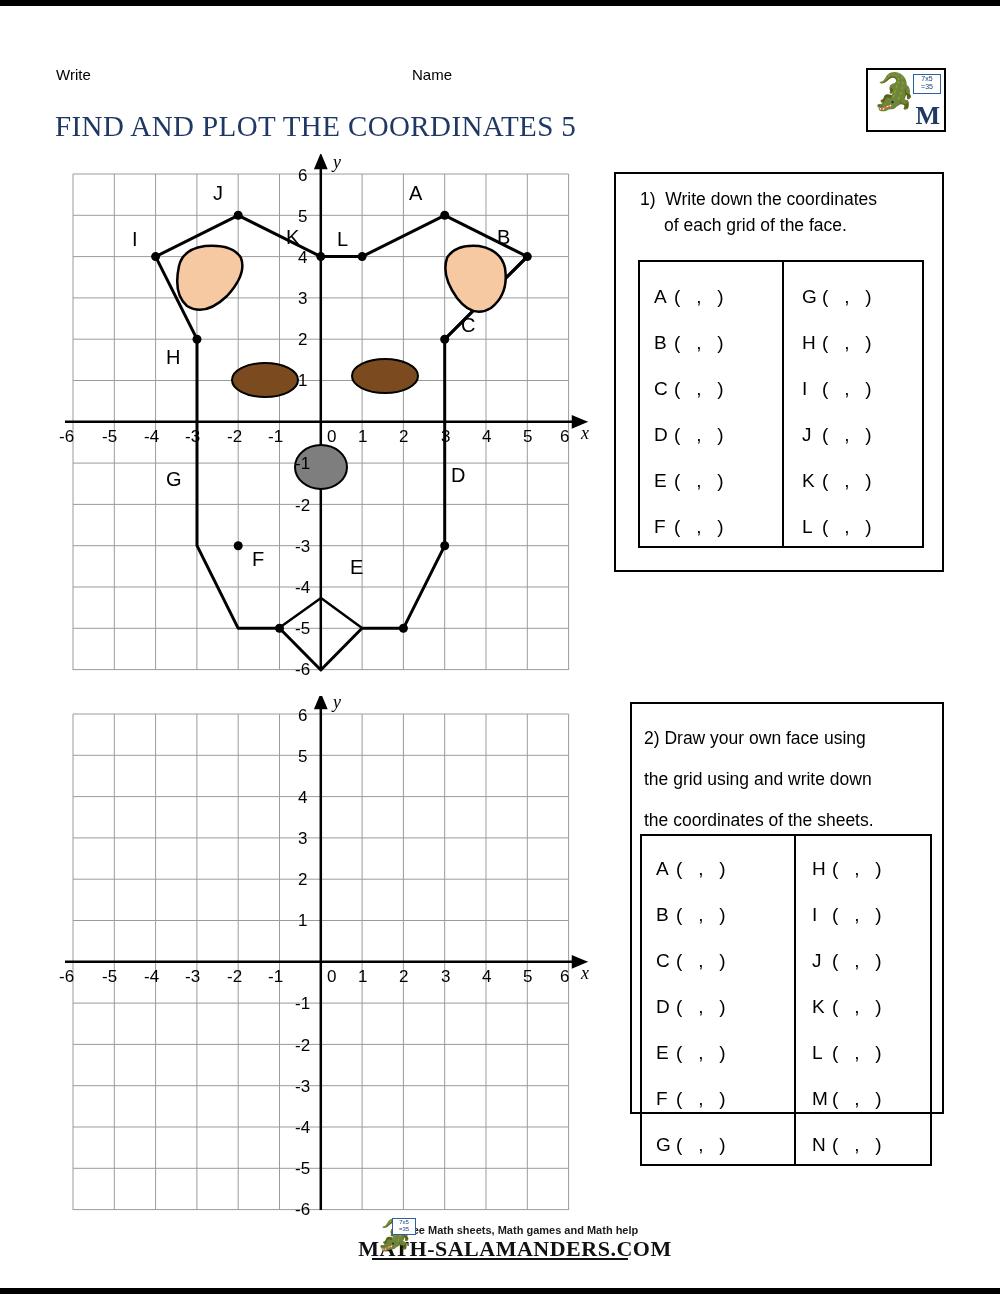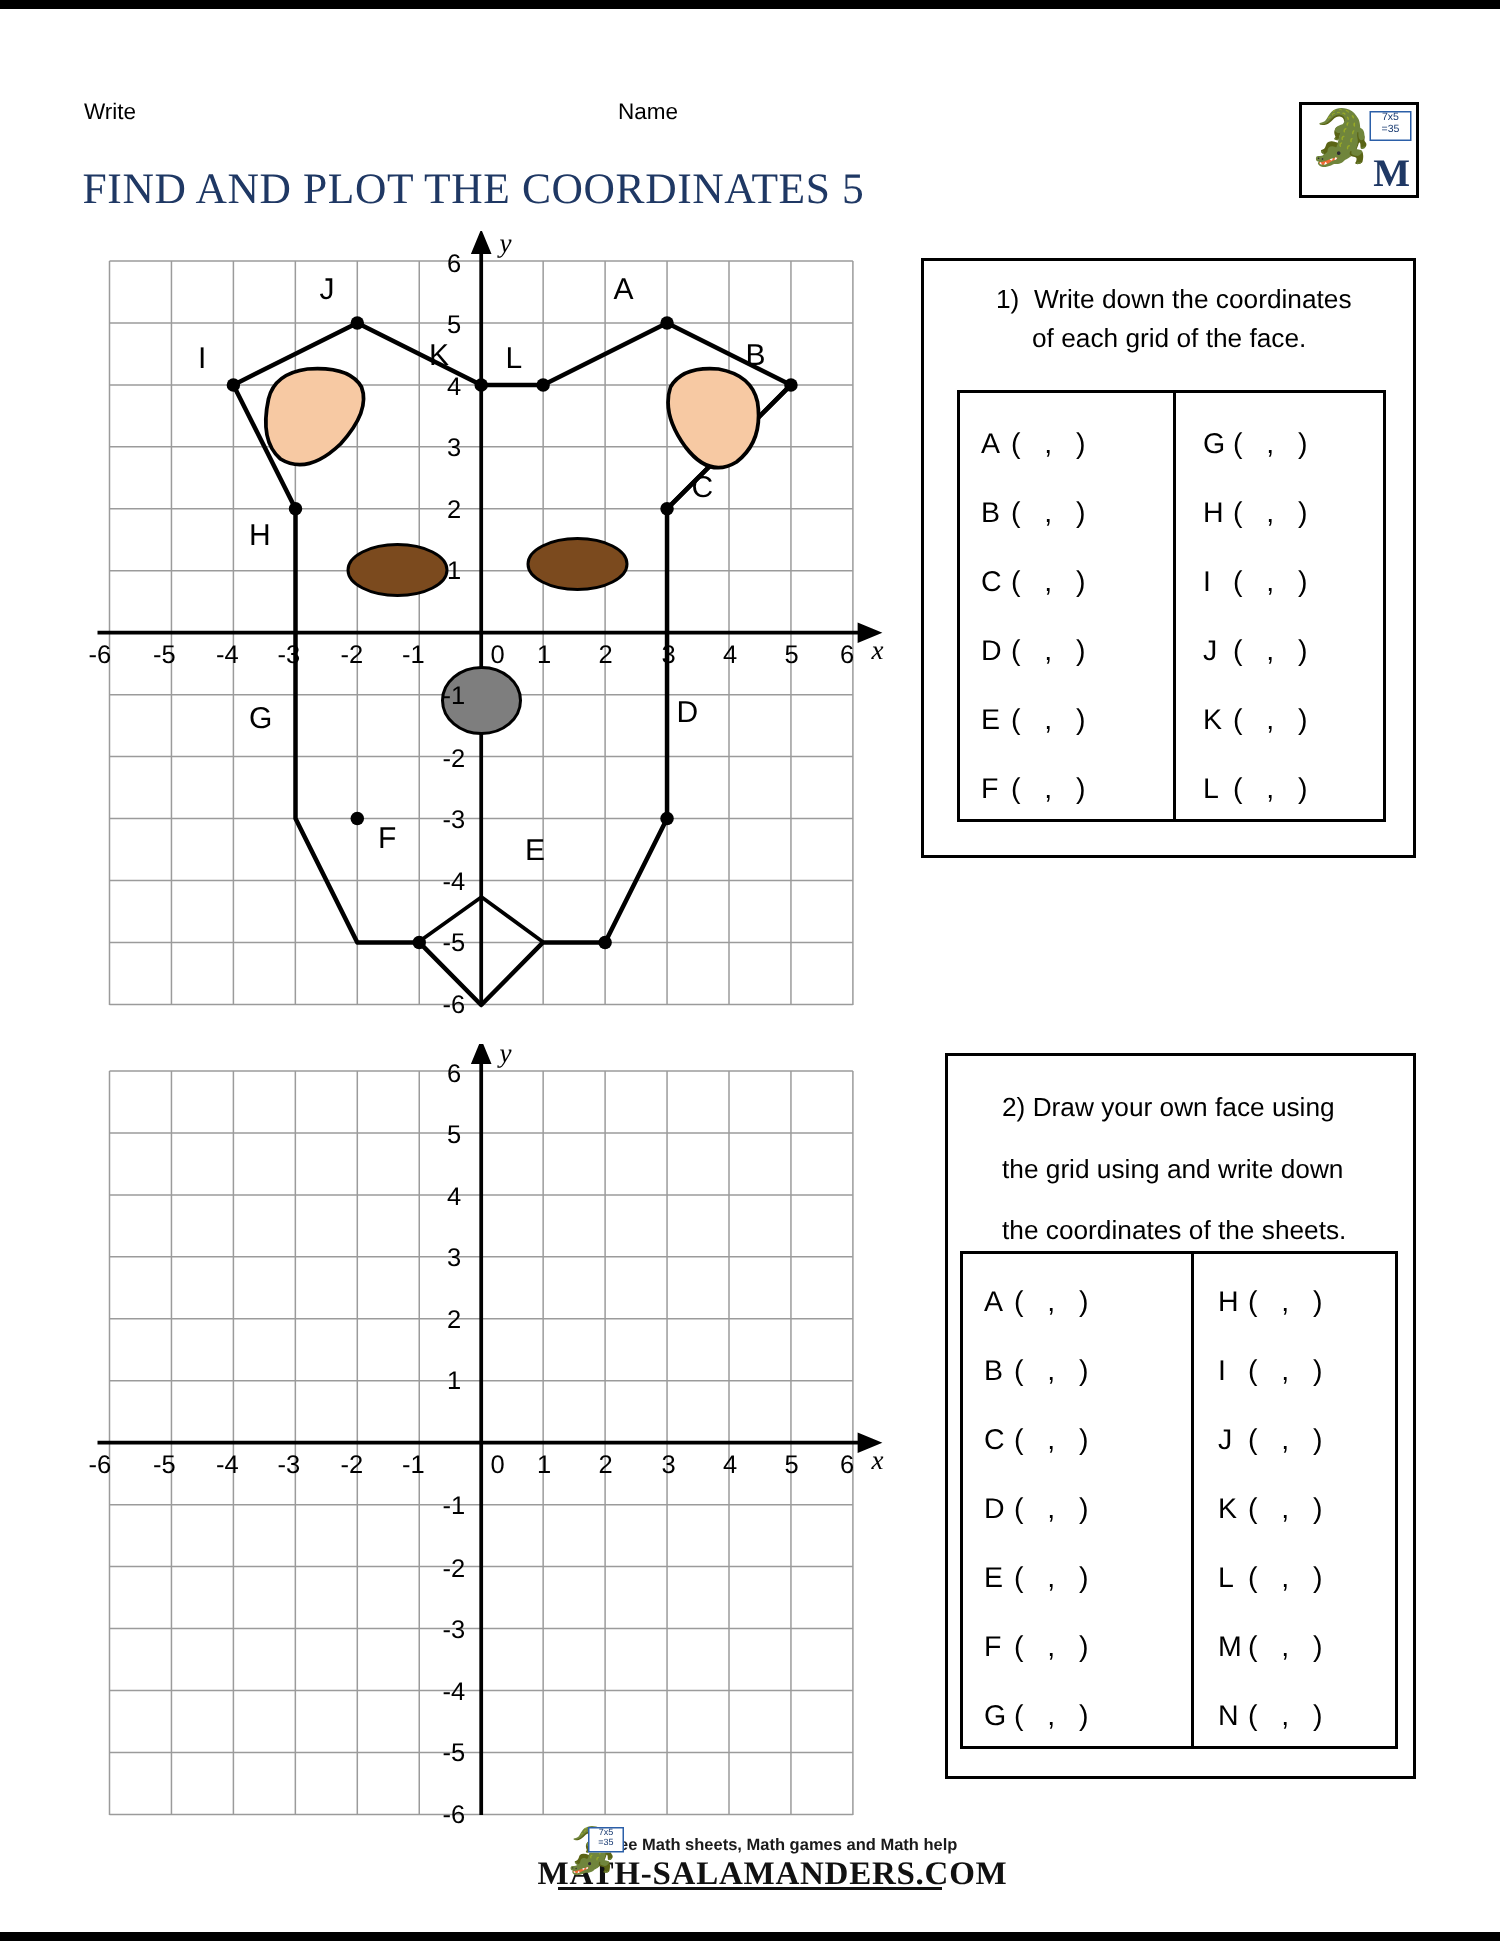--- a/index.html
+++ b/index.html
@@ -90,21 +90,20 @@
     position: absolute;
     border: 2px solid #000;
     background: #fff;
     box-sizing: border-box;
   }
   .qtext {
     position: absolute;
     font-size: 17.5px;
     line-height: 26px;
     color: #000;
-    margin-left: 24px;
   }
   .ansbox {
     position: absolute;
     border: 2px solid #000;
     box-sizing: border-box;
   }
   .ansbox .divider {
     position: absolute;
     top: 0; bottom: 0;
     width: 0;
@@ -446,21 +445,21 @@
         <text x="240" y="396">-3</text>
         <text x="240" y="437">-4</text>
         <text x="240" y="478">-5</text>
         <text x="240" y="519">-6</text>
       </g>
       <text class="axis-label" x="526" y="283" font-size="18">x</text>
       <text class="axis-label" x="278" y="12" font-size="18">y</text>
     </svg>
   </div>
 
-  <div class="qbox" style="left:630px; top:696px; width:314px; height:484px;">
+  <div class="qbox" style="left:630px; top:696px; width:314px; height:412px;">
     <div class="qtext" style="left:12px; top:14px; width:300px; line-height:41px;">
       <span>2) Draw your own face using</span><br>
       <span>the grid using and write down</span><br>
       <span>the coordinates of the sheets.</span>
     </div>
 
     <div class="ansbox" style="left:8px; top:130px; width:292px; height:332px;">
       <div class="divider" style="left:152px;"></div>
 
       <div class="ans-col" style="left:14px; top:10px;">

